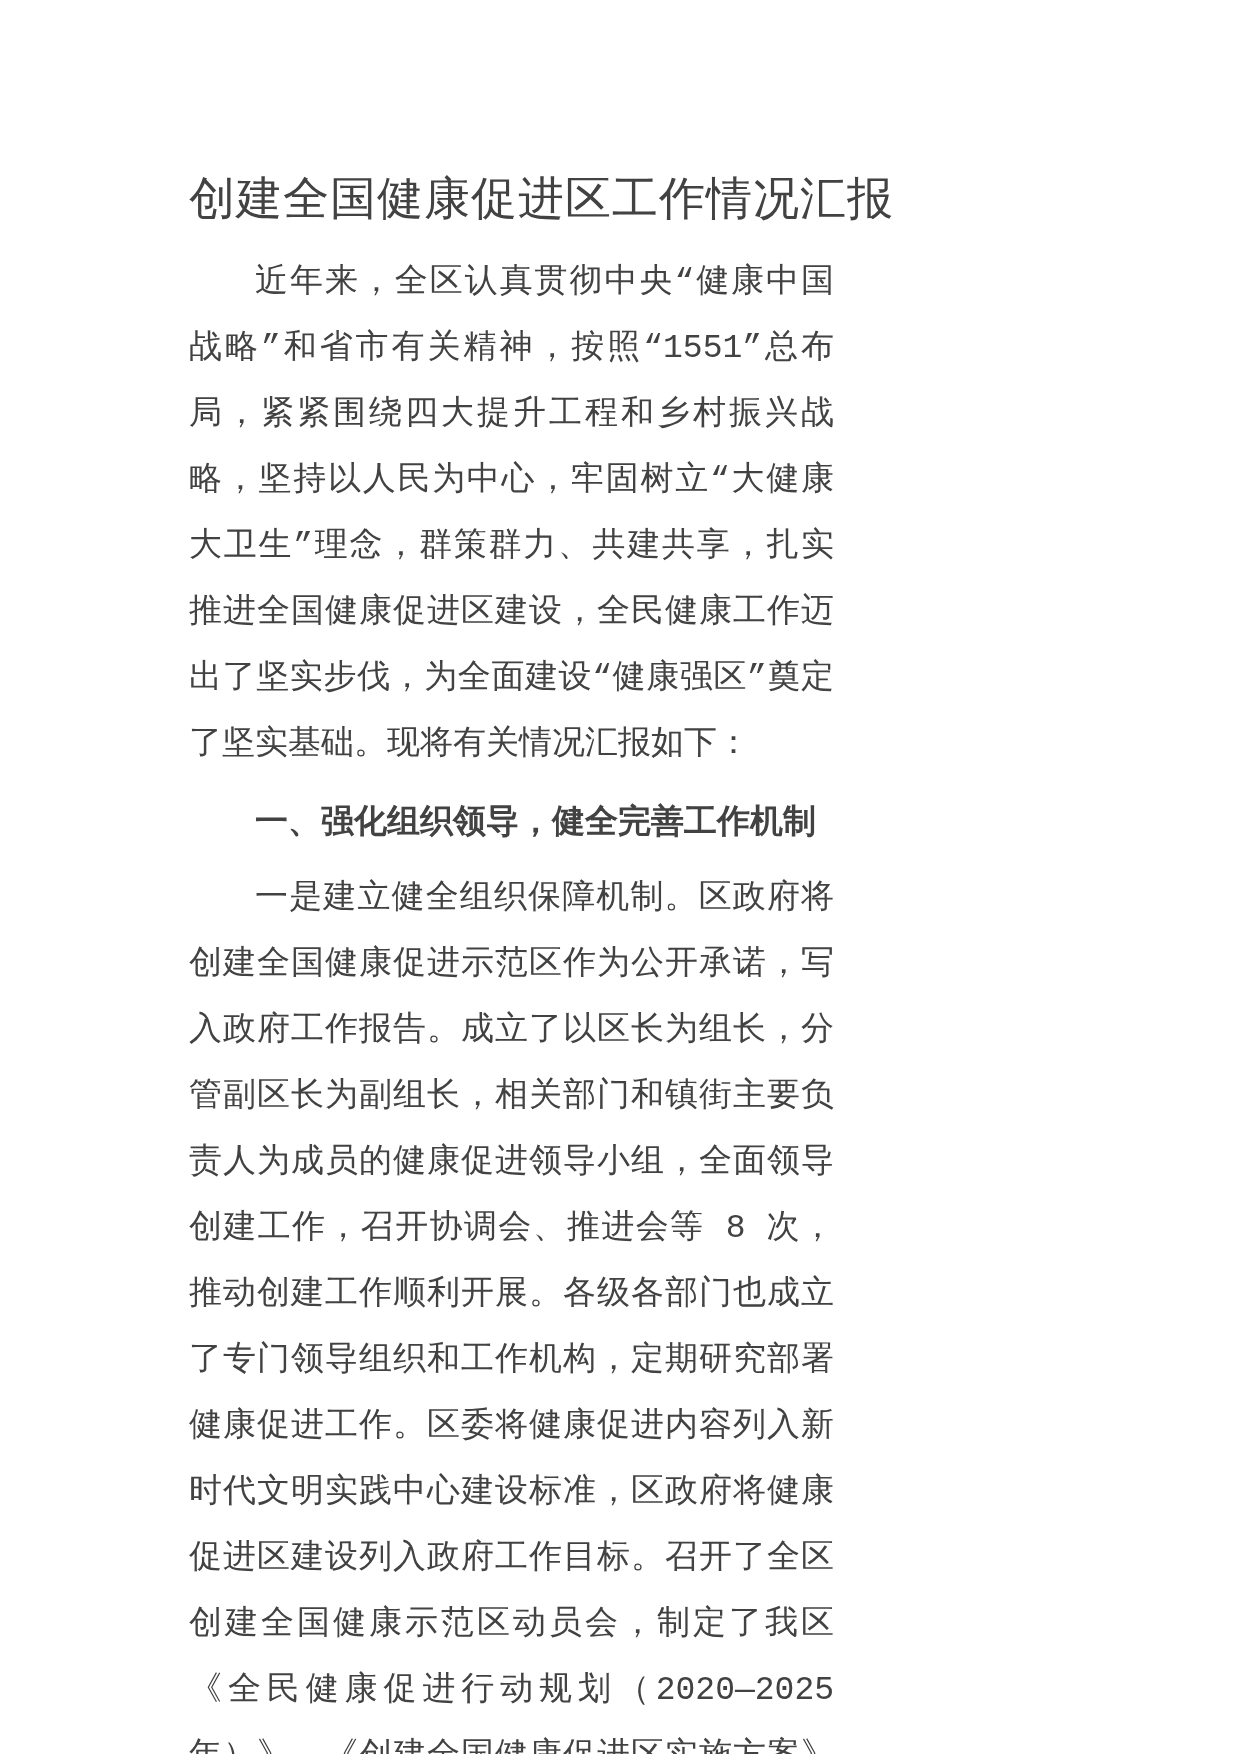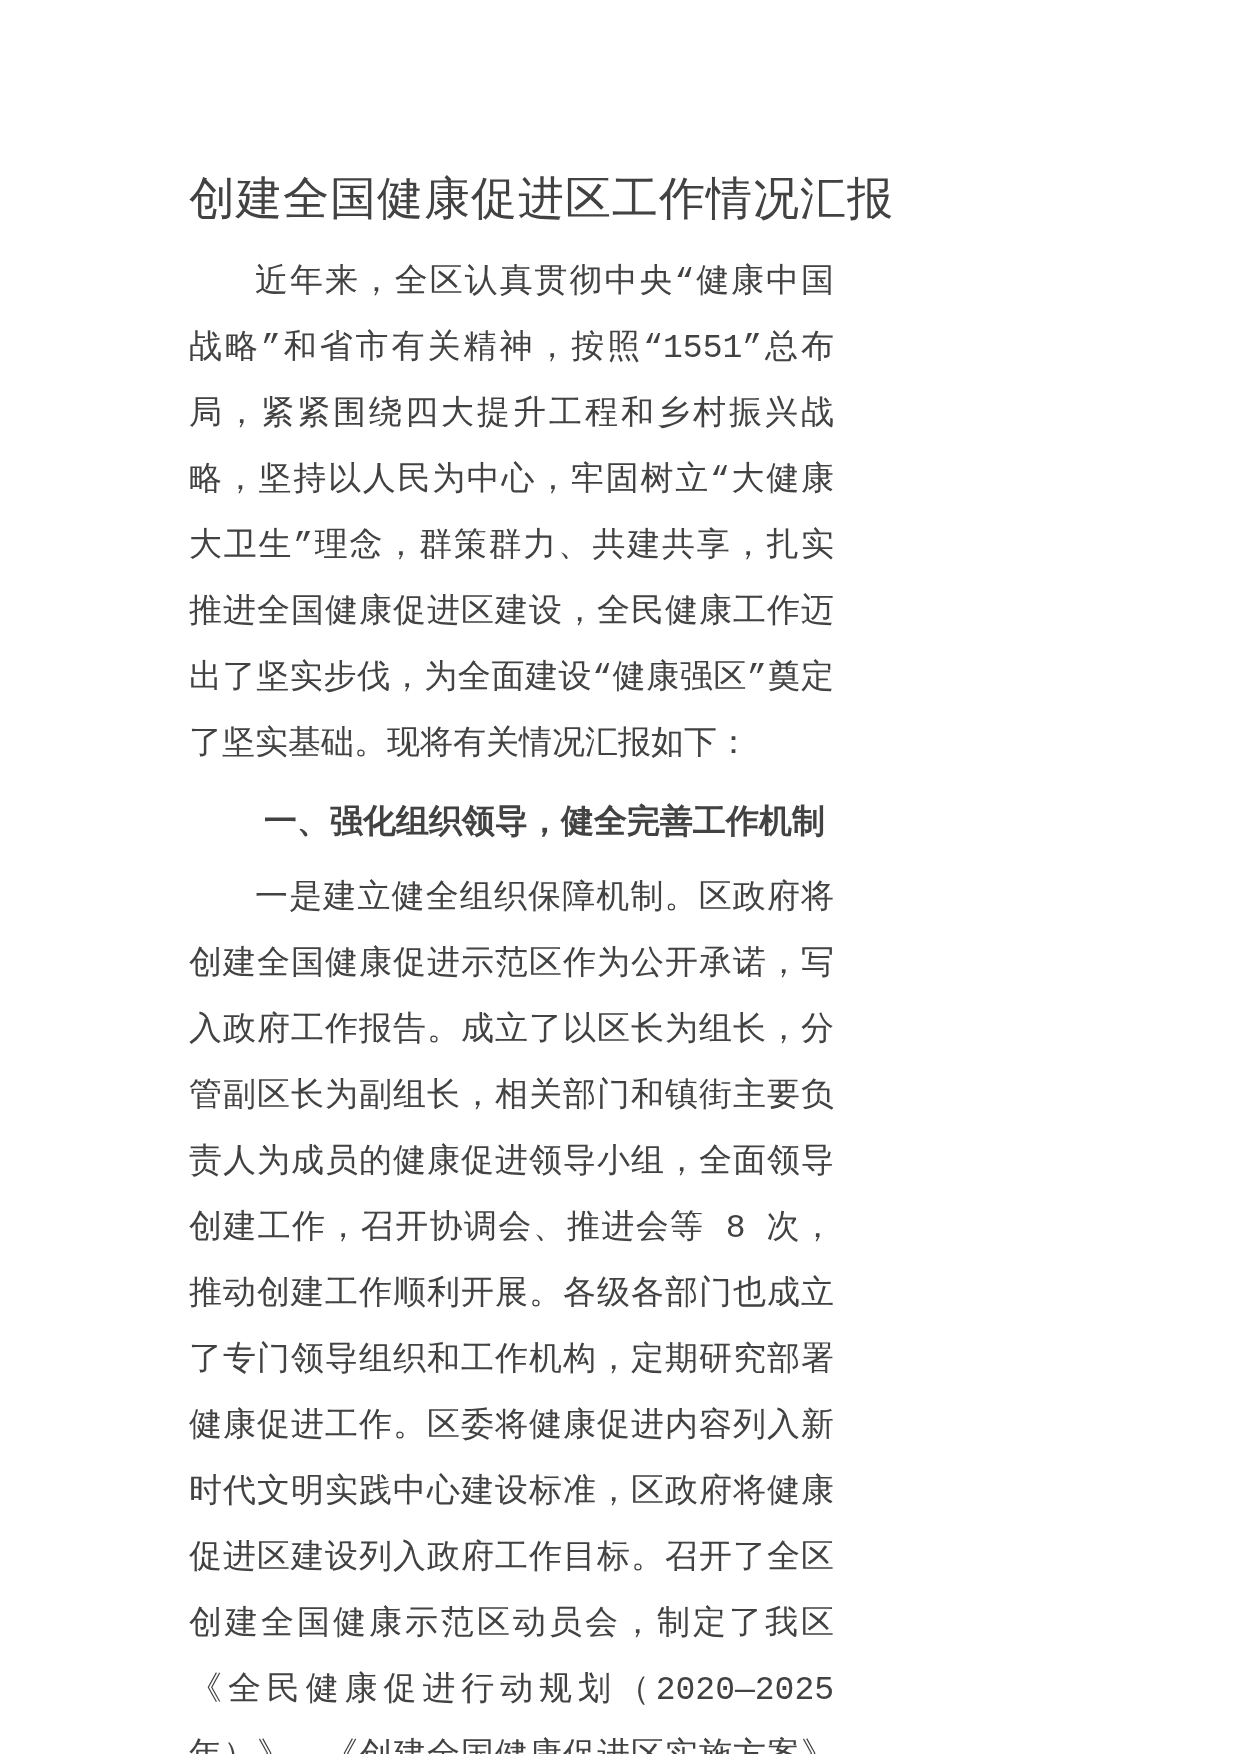--- a/index.html
+++ b/index.html
@@ -42,21 +42,20 @@
     word-break: break-all;
     font-family: Liberation Mono, monospace;
   }
   .section-heading {
     margin: 10px 0 0 0;
     font-size: 33px;
     line-height: 66px;
     font-weight: 700;
     text-indent: 66px;
     white-space: nowrap;
-    text-align: center;
   }
   .body-para.after-heading {
     margin-top: 12px;
   }
 </style>
 </head>
 <body>
 
 <div class="page">
   <h1 class="doc-title"><span>创建全国健康促进区工作情况汇报</span></h1>

